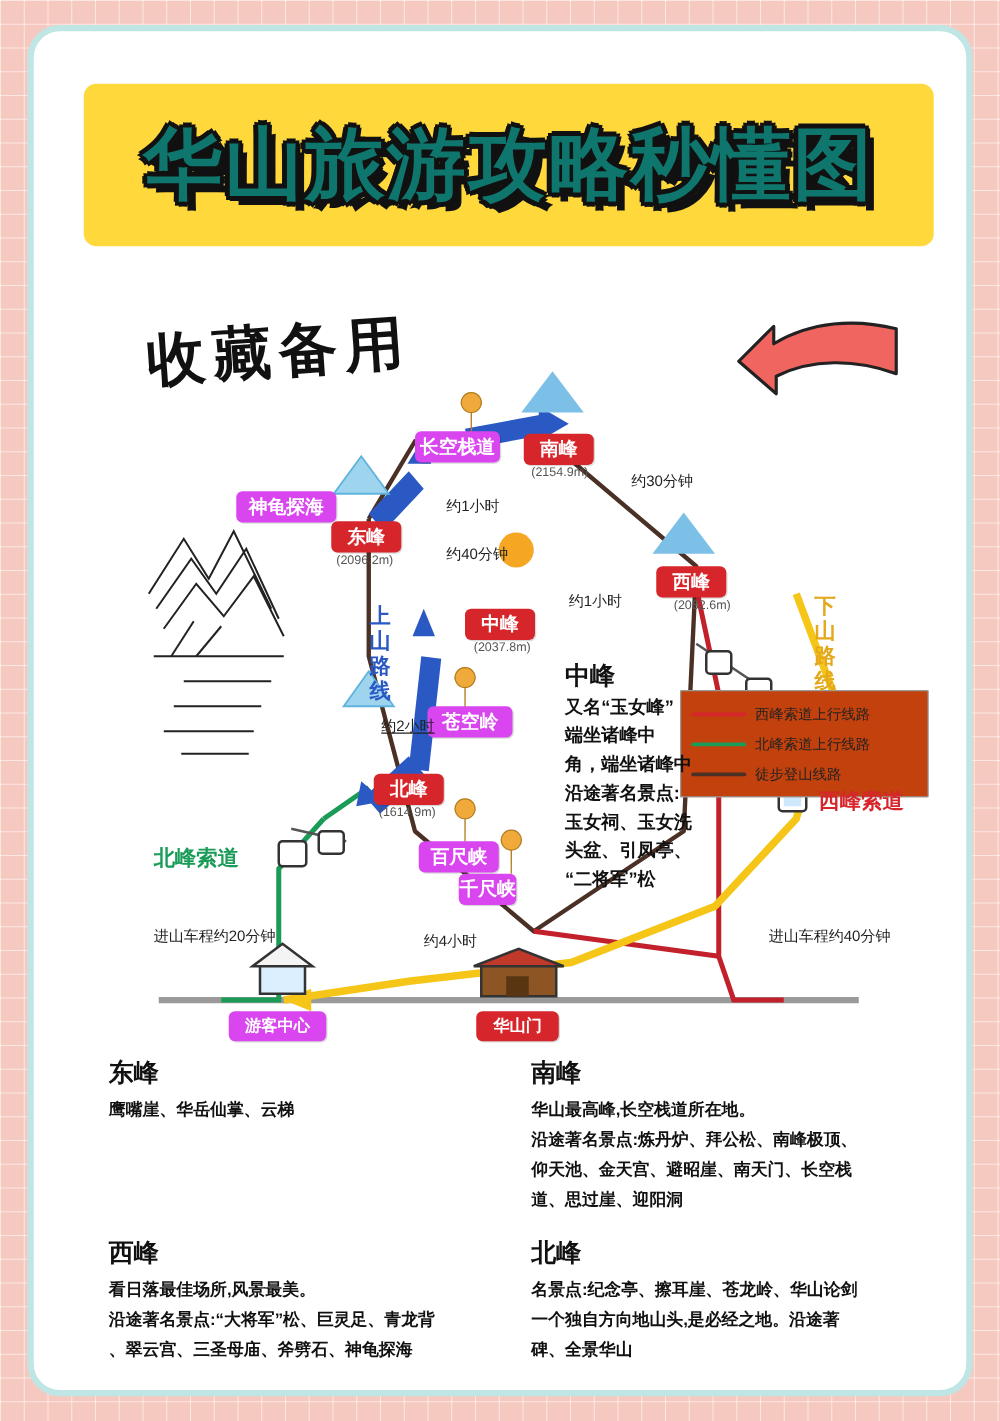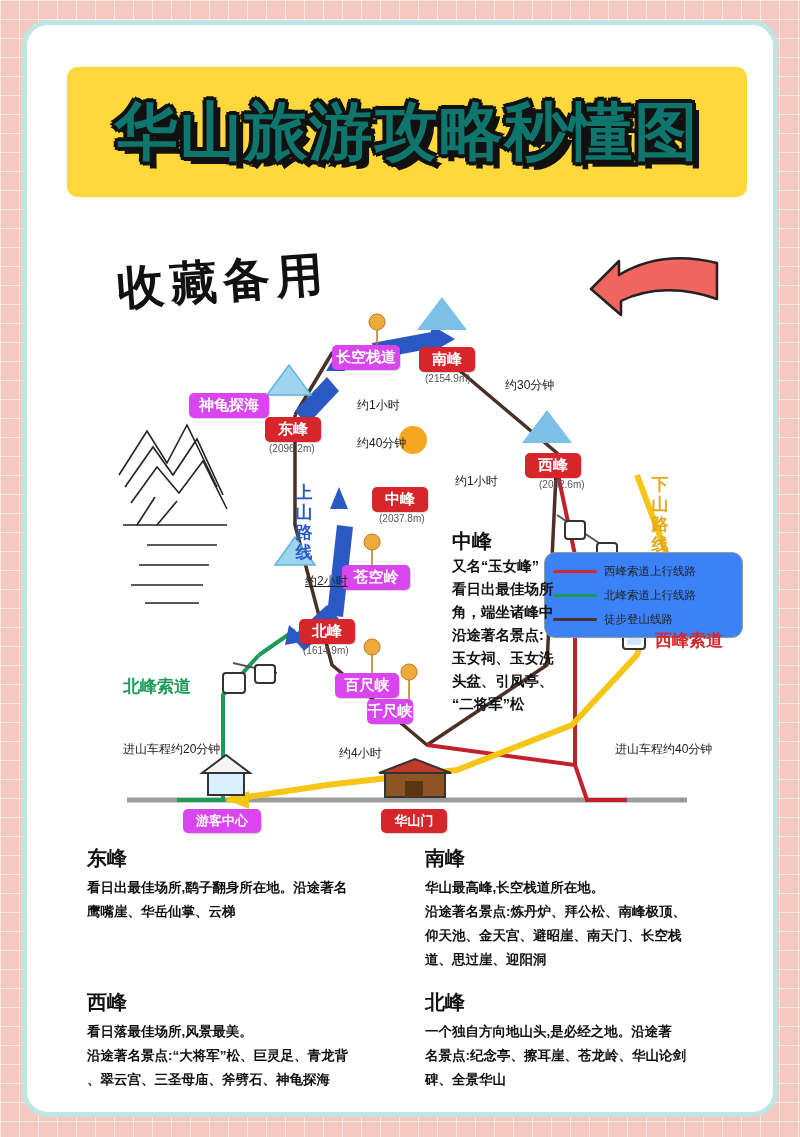--- a/index.html
+++ b/index.html
@@ -49,21 +49,21 @@
     transform:rotate(-4deg);
   }
   
   .red-arrow{position:absolute;left:562px;top:228px;}
   
   .map{position:absolute;left:0;top:200px;width:756px;height:610px;}
   .map svg{position:absolute;left:0;top:0;}
   
   .legend{
     position:absolute;left:517px;top:327px;width:199px;height:86px;
-    background:#3b82f6;border:1.5px solid #999;border-radius:11px;
+    background:#c2410c;border:1.5px solid #999;border-radius:1px;
     padding:6px 8px;box-sizing:border-box;
   }
   .legend-row{display:flex;align-items:center;height:24px;}
   .legend-swatch{width:44px;height:3px;margin-right:7px;border-radius:2px;}
   .legend-label{font-size:11.5px;color:#222;white-space:nowrap;}
   
   .chip{
     position:absolute;border-radius:5px;color:#fff;font-weight:bold;
     font-size:15px;display:flex;align-items:center;justify-content:center;
     white-space:nowrap;box-shadow:1px 1px 0 rgba(0,0,0,.15);
@@ -251,52 +251,51 @@
     <div class="mlabel" style="left:96px;top:516px;">进山车程约20分钟</div>
     <div class="mlabel" style="left:588px;top:516px;">进山车程约40分钟</div>
 
     <div class="chip blue" style="left:156px;top:584px;width:78px;height:24px;font-size:13px;">游客中心</div>
     <div class="chip red" style="left:354px;top:584px;width:66px;height:24px;font-size:13px;">华山门</div>
   </div>
 
   <div class="mid-desc">
     <div class="hd">中峰</div>
     <div>又名“玉女峰”</div>
-    <div>看日出最佳场所</div>
+    <div>端坐诸峰中</div>
     <div>角，端坐诸峰中</div>
     <div>沿途著名景点:</div>
     <div>玉女祠、玉女洗</div>
     <div>头盆、引凤亭、</div>
     <div>“二将军”松</div>
   </div>
 
   <div class="bottom">
 
     <div class="sec" style="left:60px;top:0;">
       <h3>东峰</h3>
-      <p>看日出最佳场所,鹞子翻身所在地。沿途著名</p>
       <p>鹰嘴崖、华岳仙掌、云梯</p>
     </div>
 
     <div class="sec" style="left:398px;top:0;">
       <h3>南峰</h3>
       <p>华山最高峰,长空栈道所在地。</p>
       <p>沿途著名景点:炼丹炉、拜公松、南峰极顶、</p>
       <p>仰天池、金天宫、避昭崖、南天门、长空栈</p>
       <p>道、思过崖、迎阳洞</p>
     </div>
 
     <div class="sec" style="left:60px;top:144px;">
       <h3>西峰</h3>
       <p>看日落最佳场所,风景最美。</p>
       <p>沿途著名景点:“大将军”松、巨灵足、青龙背</p>
       <p>、翠云宫、三圣母庙、斧劈石、神龟探海</p>
     </div>
 
     <div class="sec" style="left:398px;top:144px;">
       <h3>北峰</h3>
+      <p>名景点:纪念亭、擦耳崖、苍龙岭、华山论剑</p>
       <p>一个独自方向地山头,是必经之地。沿途著</p>
-      <p>名景点:纪念亭、擦耳崖、苍龙岭、华山论剑</p>
       <p>碑、全景华山</p>
     </div>
 
   </div>
 </div>
 
 </body></html>

